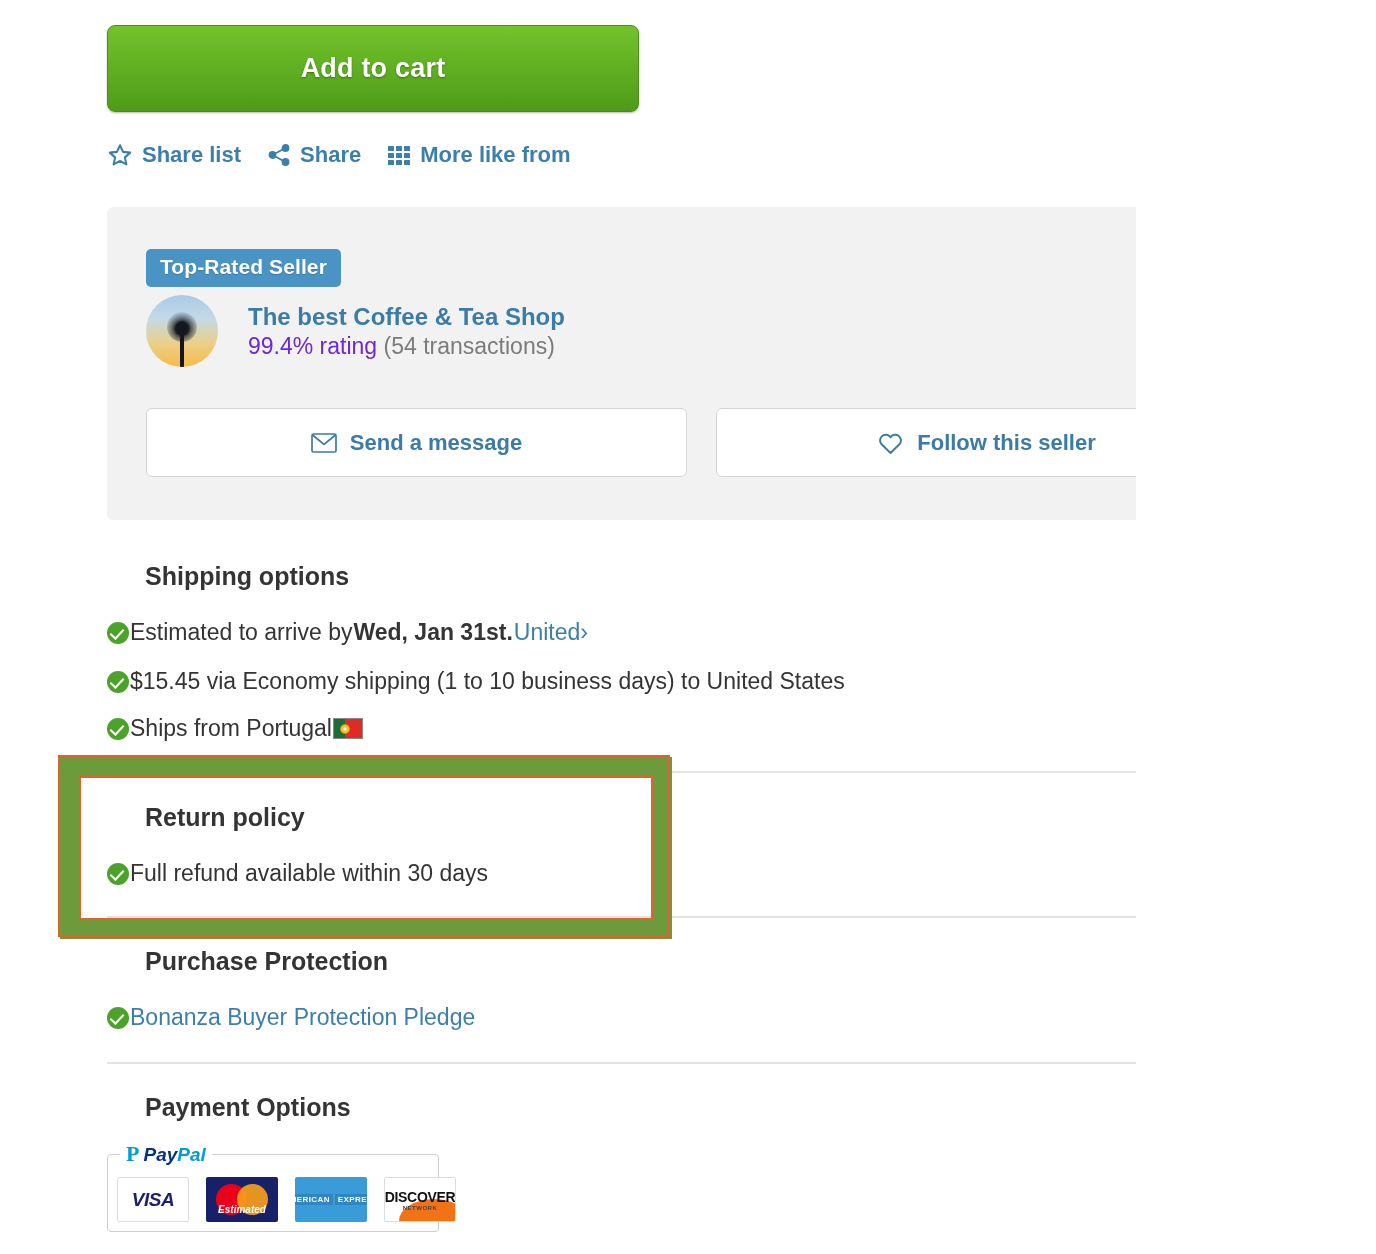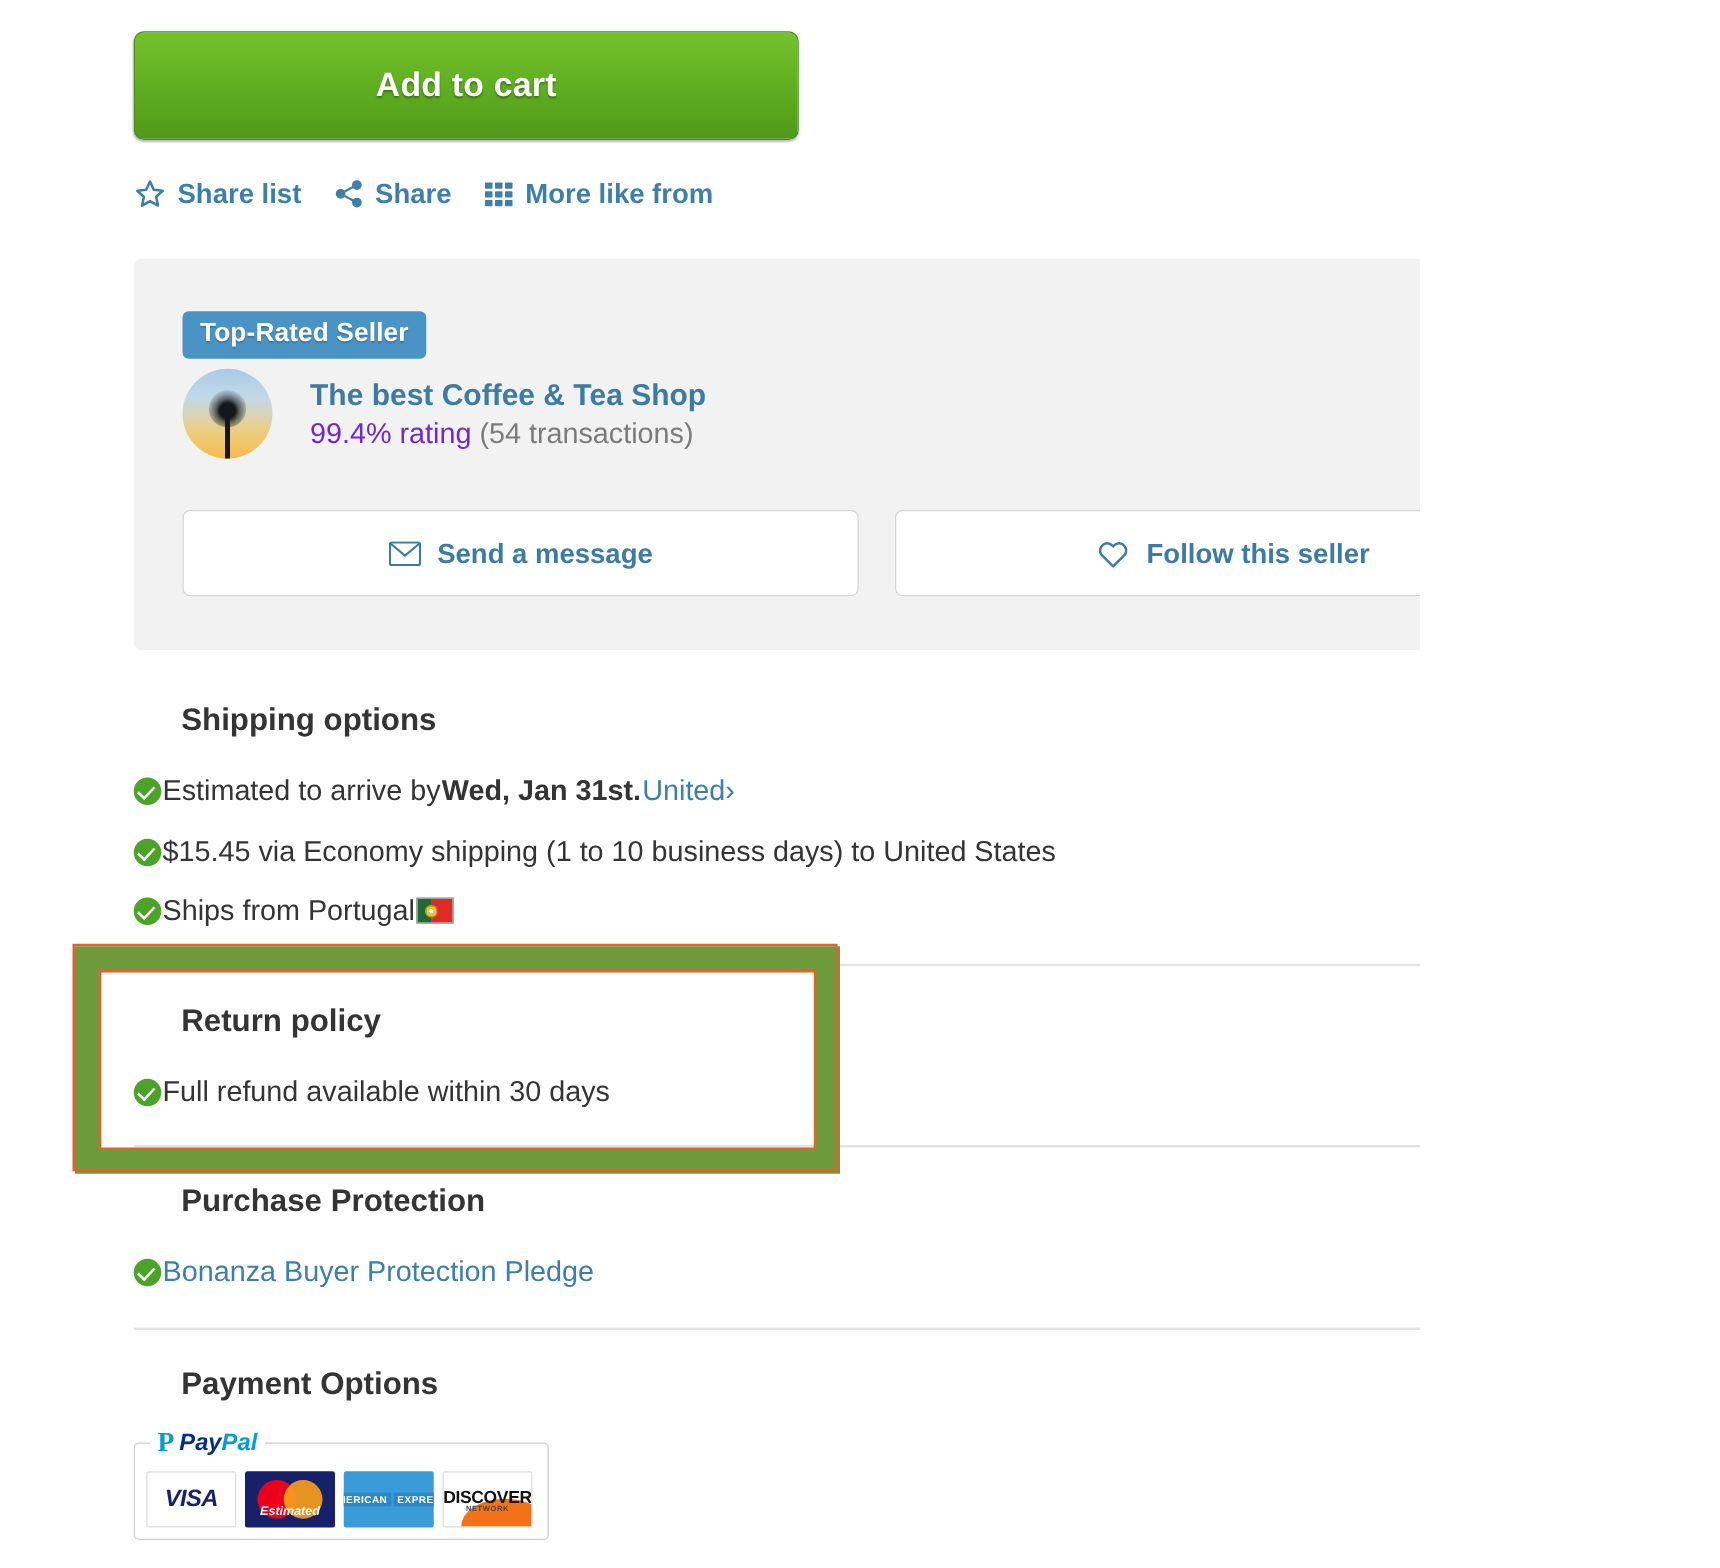--- a/index.html
+++ b/index.html
@@ -290,21 +290,21 @@
   }
   .pp-word { font-size: 19px; font-weight: bold; line-height: 1; font-style: italic; }
   .pp-pay { color: #003087; }
   .pp-pal { color: #009cde; }
 
   .cards {
     position: absolute;
     left: 9px;
     top: 22px;
     display: flex;
-    gap: 7px;
+    gap: 17px;
   }
   .card {
     width: 72px;
     height: 45px;
     border-radius: 2px;
     display: flex;
     align-items: center;
     justify-content: center;
     overflow: hidden;
     position: relative;

